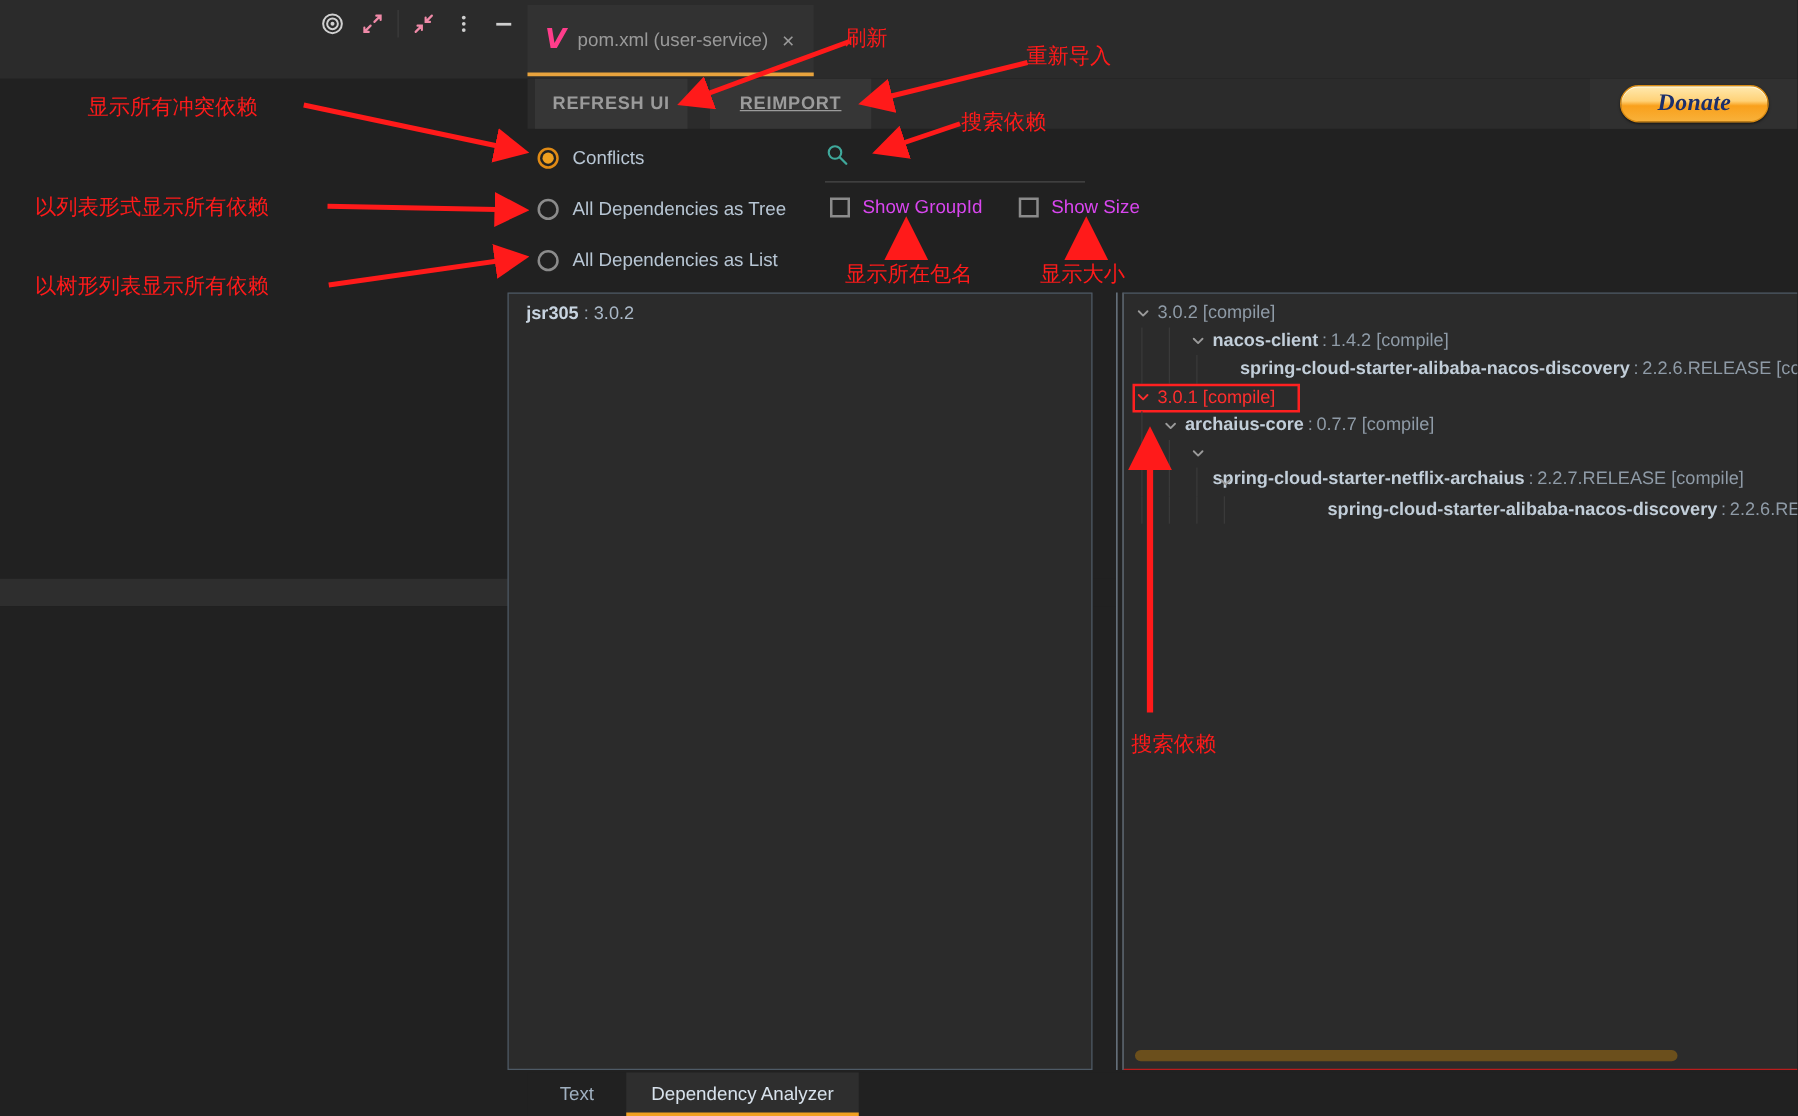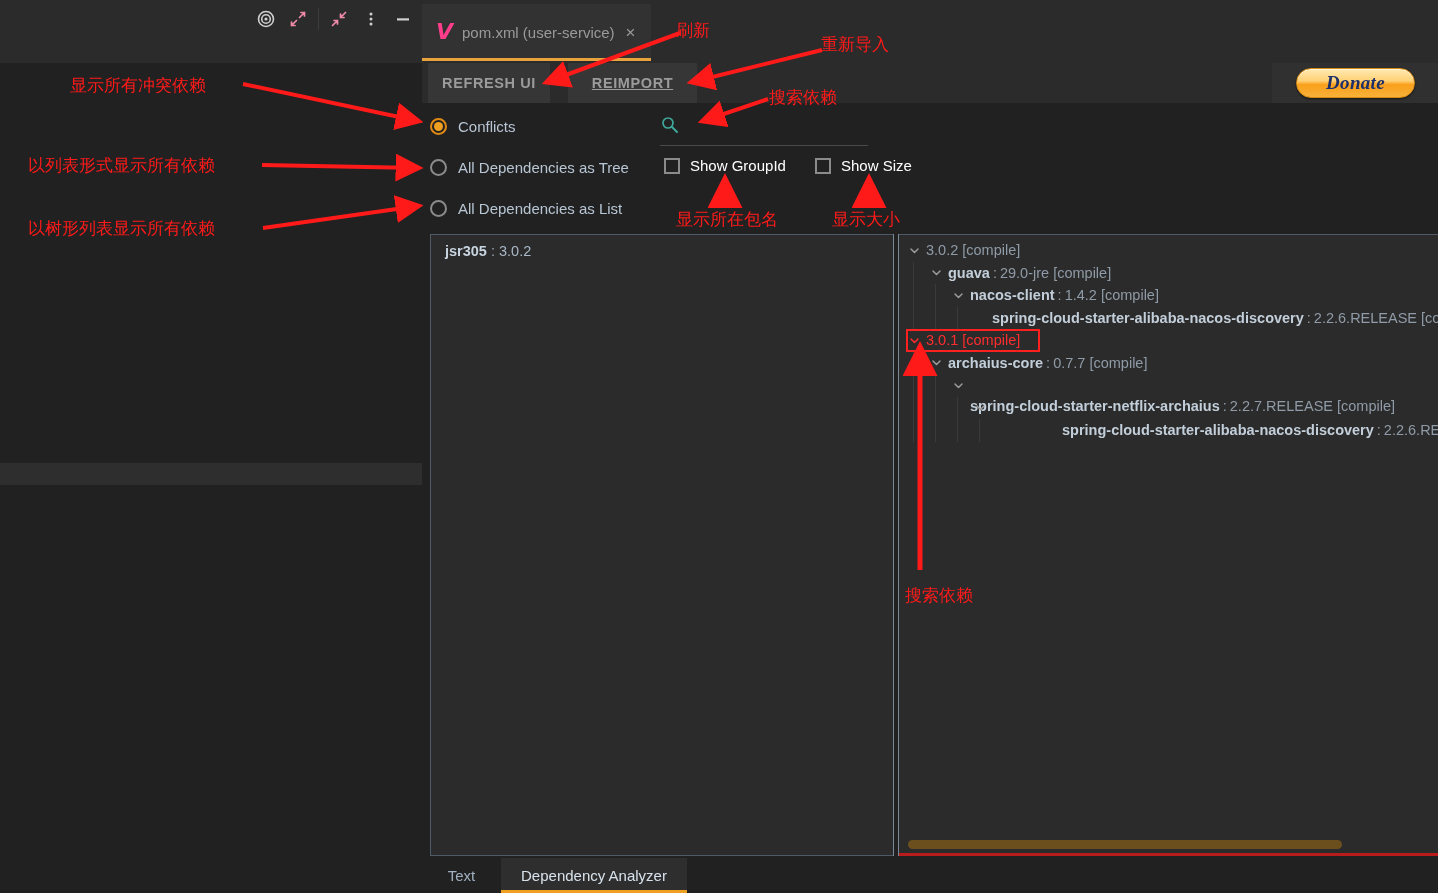--- a/index.html
+++ b/index.html
@@ -77,42 +77,42 @@
   .search-underline { position:absolute; left:660px; top:145px; width:208px; height:1px; background:#4a4a4a; }
   .search-input { background:transparent; border:0; outline:none; color:#b8c6d4; font-size:14px;
                   font-family:"Liberation Sans",sans-serif; width:160px; margin-left:8px; }
   .search-input::placeholder { color:#5d5d5d; }
 
   
   .chk-row { position:absolute; display:flex; align-items:center; gap:10px; cursor:pointer; }
   #chk-groupid { left:664px; top:157px; }
   #chk-size    { left:815px; top:157px; }
   .chkbox { width:16px; height:16px; border:2px solid #8b8b8b; background:transparent; flex:0 0 auto; }
-  .chk-label { font-size:15px; color:#ffffff; white-space:nowrap; }
+  .chk-label { font-size:15px; color:#d946ef; white-space:nowrap; }
 
   
   .panel-left {
-    position:absolute; left:430px; top:234px; width:468px; height:622px;
+    position:absolute; left:406px; top:234px; width:468px; height:622px;
     background:#2b2b2b; border:1px solid #4e5a66;
     overflow:hidden;
   }
   .left-item { padding:8px 0 0 14px; font-size:14.5px; color:#a9b7c6; white-space:nowrap; }
   .left-item b { color:#c8d4e0; font-weight:bold; }
   .left-item .sep { color:#9aa7b4; font-weight:normal; }
 
   .splitter { position:absolute; left:893px; top:234px; width:6px; height:622px; background:#212121; }
   .splitter::before, .splitter::after {
     content:""; position:absolute; top:0; width:1px; height:622px; background:#7a8896;
   }
   .splitter::before { left:0; }
   .splitter::after { left:5px; }
 
   .panel-right {
     position:absolute; left:899px; top:234px; width:539px; height:622px;
-    background:#2b2b2b; border-top:1px solid #4e5a66; border-bottom:3px solid #b91c1c;
+    background:#2b2b2b; border-top:1px solid #4e5a66; border-bottom:1px solid #b91c1c;
     overflow:hidden;
   }
   .tree { padding-top:4px; }
   .tree-row { height:22.5px; display:flex; align-items:center; white-space:nowrap; font-size:14.5px; position:relative; }
   .tree-row .pad { flex:0 0 auto; }
   .chev { width:14px; flex:0 0 auto; color:#9a9a9a; font-size:11px; display:flex; align-items:center; justify-content:center; cursor:pointer; }
   .chev svg { display:block; }
   .art { color:#c2ced9; font-weight:bold; }
   .ver { color:#8f9ba7; font-weight:normal; }
   .colon { color:#8f9ba7; font-weight:normal; padding:0 3px; }
@@ -251,30 +251,20 @@
           <span class="pad" style="width: 8px;"></span>
           <span class="chev">
             <svg width="11" height="11" viewBox="0 0 11 11">
               <path d="M2 4 L5.5 7.5 L9 4" fill="none" stroke="#9a9a9a" stroke-width="1.5" stroke-linecap="round" stroke-linejoin="round"></path>
             </svg>
           </span>
           <span style="padding-left: 5px;"><span class="ver">3.0.2</span><span class="scope"> [compile]</span></span>
         </div>
         <div class="tree-row">
           <span class="guide" style="left: 14px;"></span>
-          <span class="pad" style="width: 30px;"></span>
-          <span class="chev">
-            <svg width="11" height="11" viewBox="0 0 11 11">
-              <path d="M2 4 L5.5 7.5 L9 4" fill="none" stroke="#9a9a9a" stroke-width="1.5" stroke-linecap="round" stroke-linejoin="round"></path>
-            </svg>
-          </span>
-          <span style="padding-left: 5px;"><span class="art">guava</span><span class="colon">:</span><span class="ver">29.0-jre</span><span class="scope"> [compile]</span></span>
-        </div>
-        <div class="tree-row">
-          <span class="guide" style="left: 14px;"></span>
           <span class="guide" style="left: 36px;"></span>
           <span class="pad" style="width: 52px;"></span>
           <span class="chev">
             <svg width="11" height="11" viewBox="0 0 11 11">
               <path d="M2 4 L5.5 7.5 L9 4" fill="none" stroke="#9a9a9a" stroke-width="1.5" stroke-linecap="round" stroke-linejoin="round"></path>
             </svg>
           </span>
           <span style="padding-left: 5px;"><span class="art">nacos-client</span><span class="colon">:</span><span class="ver">1.4.2</span><span class="scope"> [compile]</span></span>
         </div>
         <div class="tree-row">

